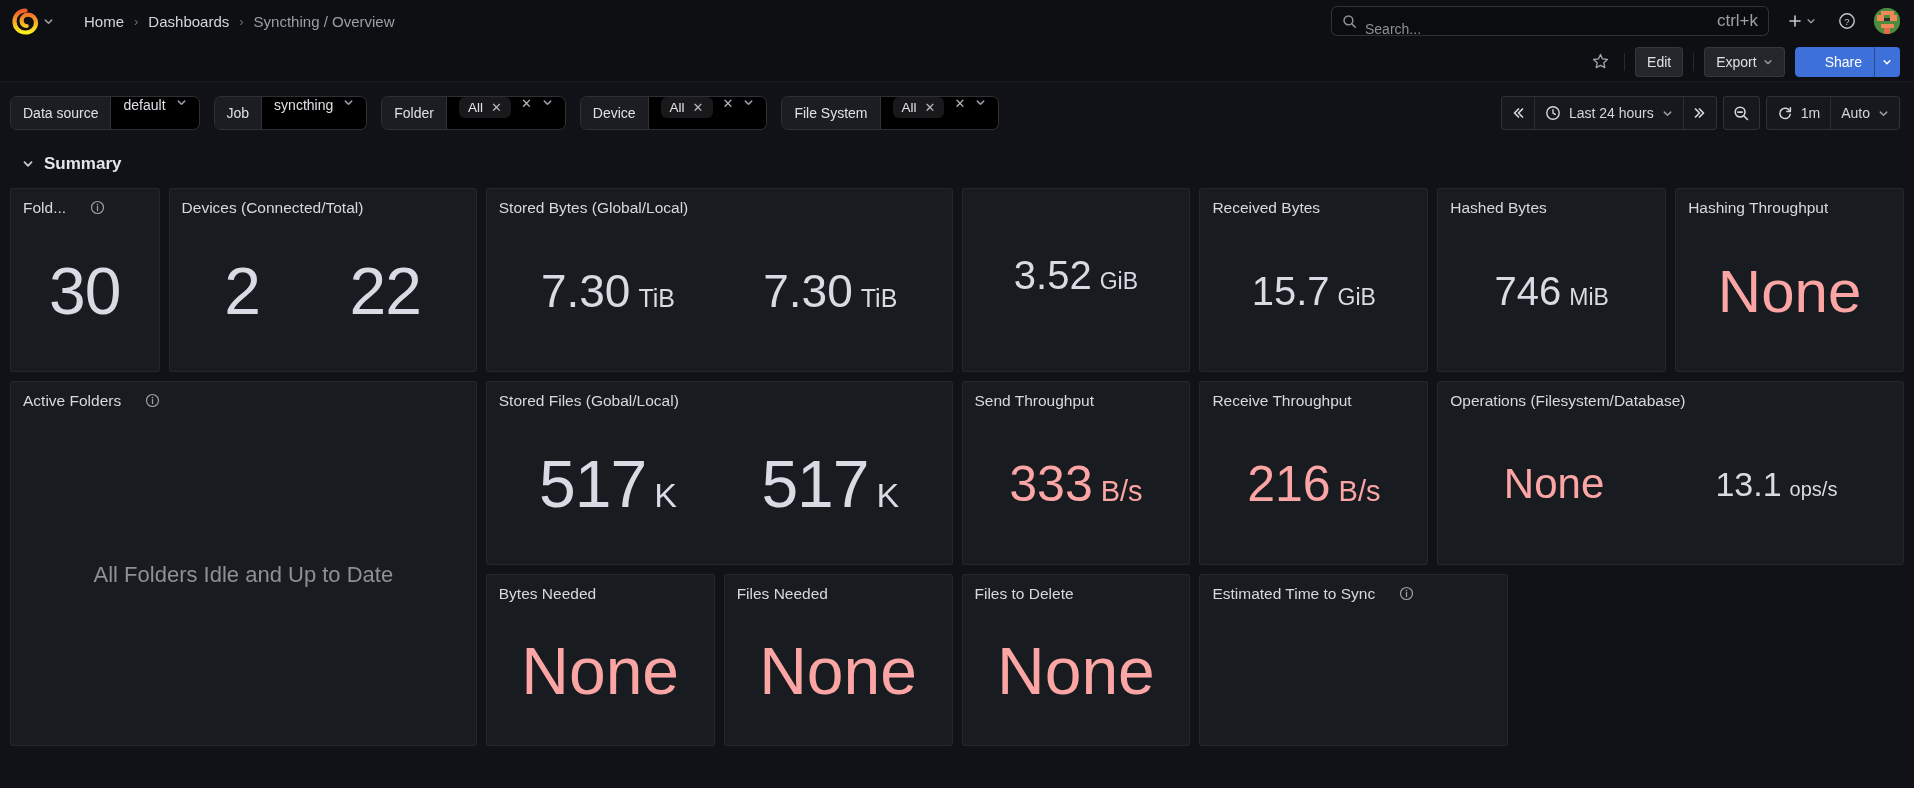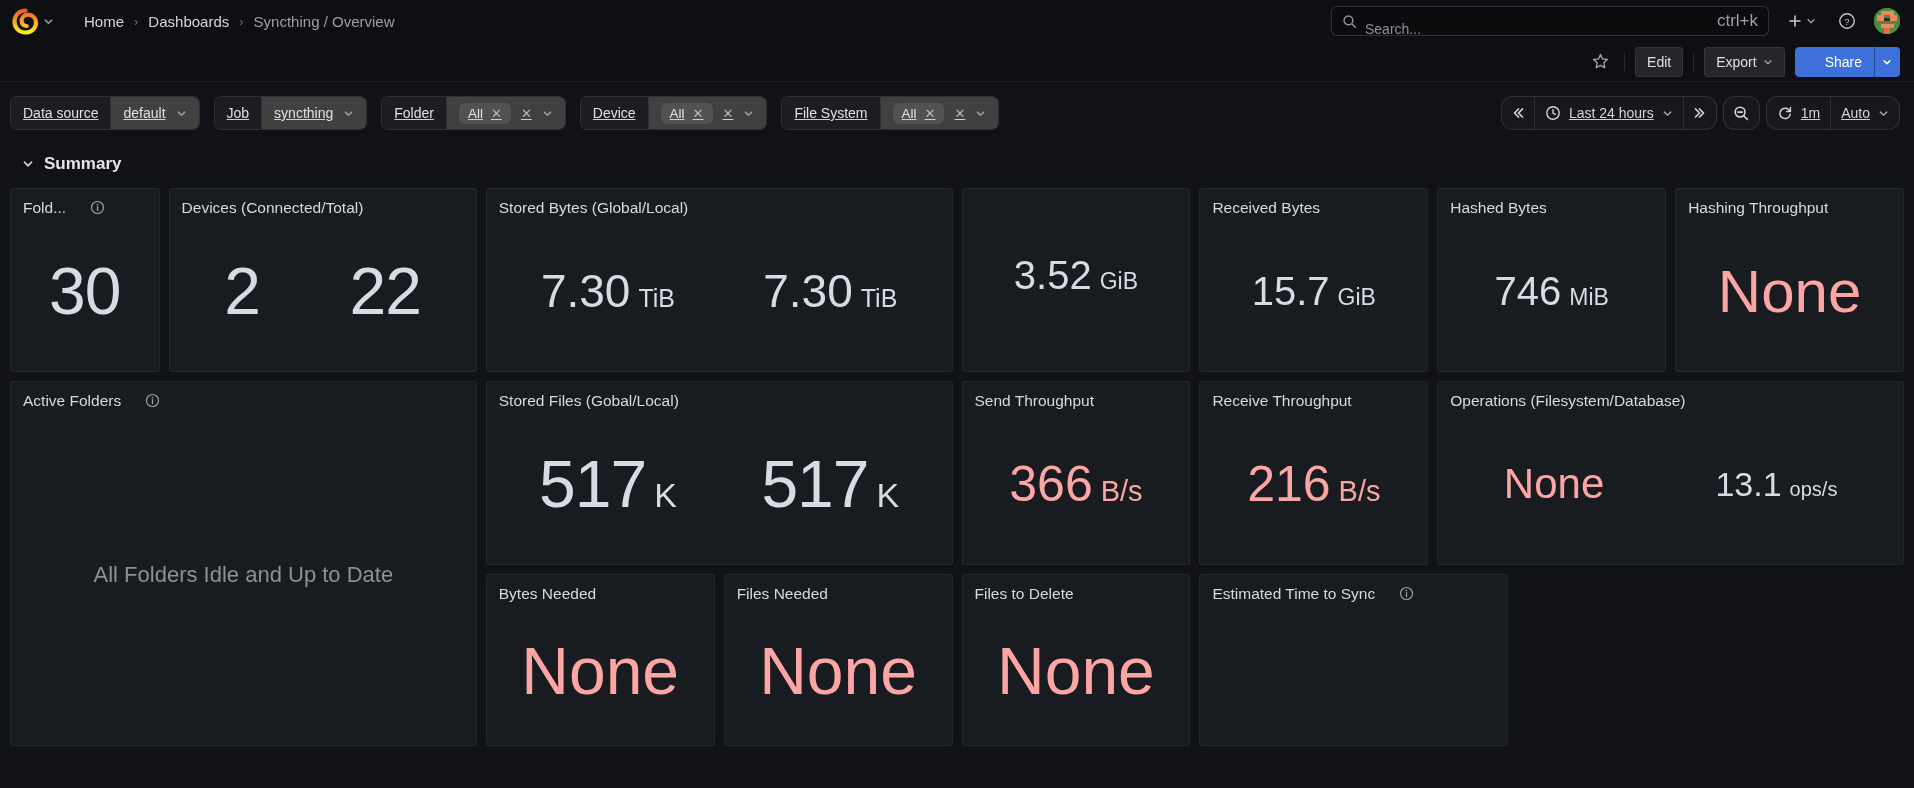--- a/index.html
+++ b/index.html
@@ -49,46 +49,46 @@
     display:flex; align-items:center; gap:6px; cursor:pointer;
     background:#24262c; border:1px solid rgba(204,204,220,0.10); color:#dfe0e5;
   }
   .btn-primary { background:#3d71d9; border-color:#3d71d9; color:#ffffff; font-weight:500; }
   .split { display:flex; }
   .split .btn-primary.main { border-radius:4px 0 0 4px;padding-left:29px; }
   .split .btn-primary.caret { border-radius:0 4px 4px 0; padding:0 7px; border-left:1px solid rgba(0,0,0,0.35); }
   .starbtn { color:#a2a3ab; cursor:pointer; padding:4px; }
 
   
-  .subbar { display:flex; align-items:flex-start; padding:14px 14px 10px 10px; gap:14px;text-decoration:underline; }
+  .subbar { display:flex; align-items:flex-start; padding:14px 14px 10px 10px; gap:14px; }
   .filters { display:flex; gap:14px; flex-wrap:nowrap; }
   .filter {
     display:flex; align-items:stretch; height:34px;
     border:1px solid rgba(204,204,220,0.16); border-radius:7px; overflow:hidden;
     font-size:14px;
   }
   .filter-label {
     display:flex; align-items:center; padding:0 12px; background:#1b1d23;
     color:#dfe0e5; font-weight:500; border-right:1px solid rgba(204,204,220,0.12);
   }
   .filter-value {
-    display:flex; align-items:center; gap:10px; padding:0 12px;
-    background:#404040; color:#dfe0e5; cursor:pointer;
+    display:flex; align-items:flex-start; gap:10px; padding:0 12px;
+    background:#000000; color:#dfe0e5; cursor:pointer;
   }
   .chip {
     display:flex; align-items:center; gap:8px; background:rgba(204,204,220,0.12);
     border-radius:6px; padding:3px 9px; font-size:13.5px; color:#e3e4e9;
   }
   .x-glyph { color:#b6b7bf; font-size:13px; line-height:1; cursor:pointer; }
   .dim-icon { color:#9d9ea6; }
 
   .timebar { margin-left:auto; display:flex; align-items:center; gap:6px; }
   .tgroup {
     display:flex; align-items:stretch; height:34px;
-    border:1px solid rgba(204,204,220,0.14); border-radius:12px; background:#16181d; overflow:hidden;
+    border:1px solid rgba(204,204,220,0.14); border-radius:4px; background:#16181d; overflow:hidden;
   }
   .tbtn {
     display:flex; align-items:center; gap:8px; padding:0 10px;
     color:#d5d6dd; font-size:14px; cursor:pointer; font-weight:500;
   }
   .tbtn + .tbtn { border-left:1px solid rgba(204,204,220,0.12); }
   .tbtn.squarish { padding:0 9px; }
 
   
   .section-head {
@@ -521,21 +521,21 @@
         </span>
     </div>
   </div>
 
   <div class="panel c3">
     <div class="panel-head">
         <span class="panel-title">Send Throughput</span>
       </div>
     <div class="panel-body">
       <span class="stat dim">
-          <span class="sz-th">366</span>
+          <span class="sz-th">333</span>
           <span class="unit sz-th-u">B/s</span>
         </span>
     </div>
   </div>
 
   <div class="panel c3">
     <div class="panel-head">
         <span class="panel-title">Receive Throughput</span>
       </div>
     <div class="panel-body">

